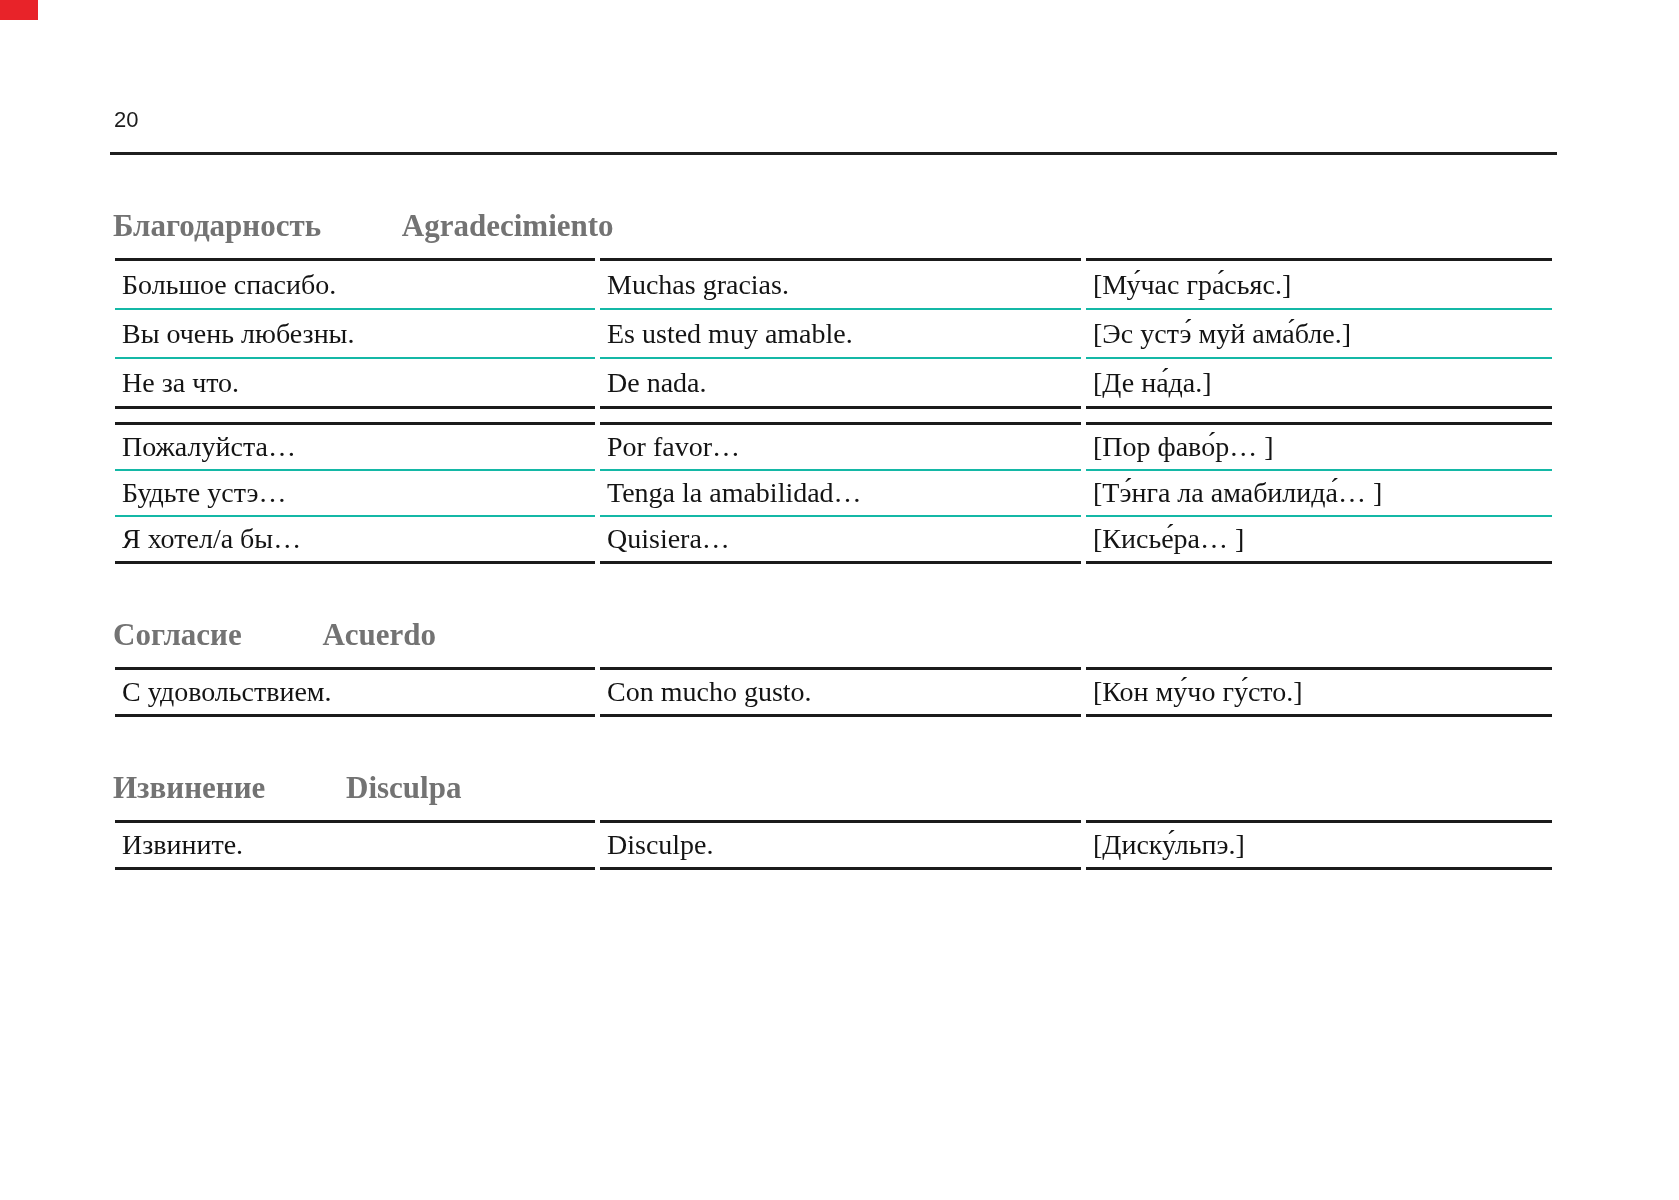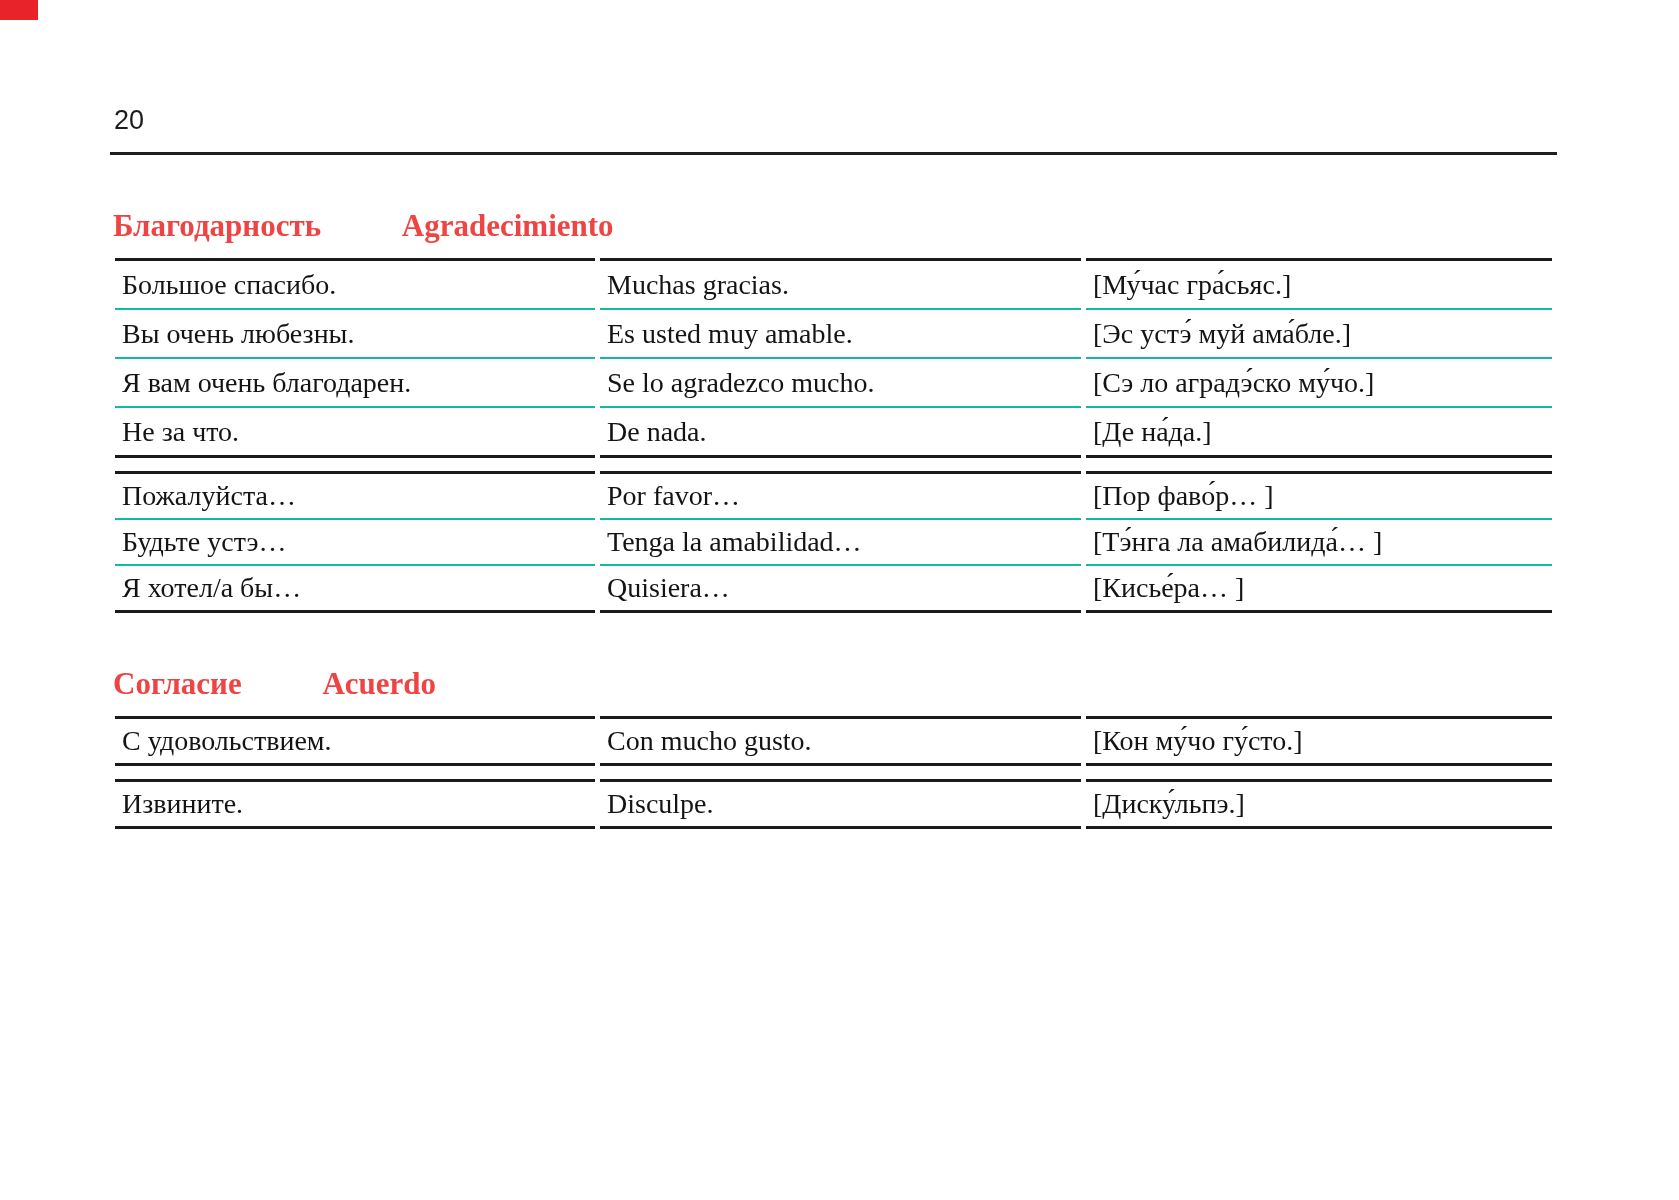--- a/index.html
+++ b/index.html
@@ -19,38 +19,38 @@
   }
   .content {
     margin-left: 110px;
     width: 1447px;
   }
   .running-header {
     display: flex;
     align-items: baseline;
     padding-top: 103px;
     font-family: "Liberation Sans", sans-serif;
-    font-size: 27px;
+    font-size: 22px;
     line-height: 34px;
     color: #1c1c1c;
   }
   .pagenum { margin-left: 4px; }
   .runtitle { margin-left: 118px; }
   .header-rule {
     height: 3px;
     background: #1f1f1f;
     margin-top: 15px;
   }
   .sec-head {
     margin: 52px 0 0 3px;
     font-size: 31px;
     line-height: 38px;
     font-weight: bold;
     font-family: "Liberation Serif", serif;
-    color: #ef4444;
+    color: #737373;
   }
   .sec-head .es { margin-left: 73px; }
   table.phrase-table {
     width: 100%;
     table-layout: fixed;
     border-collapse: separate;
     border-spacing: 5px 0;
     margin-top: 13px;
     font-size: 28px;
   }
@@ -99,25 +99,20 @@
             <td>Большое спасибо.</td>
             <td>Muchas gracias.</td>
             <td>[Му́час гра́сьяс.]</td>
           </tr>
           <tr>
             <td>Вы очень любезны.</td>
             <td>Es usted muy amable.</td>
             <td>[Эс устэ́ муй ама́бле.]</td>
           </tr>
           <tr>
-            <td>Я вам очень благодарен.</td>
-            <td>Se lo agradezco mucho.</td>
-            <td>[Сэ ло аградэ́ско му́чо.]</td>
-          </tr>
-          <tr>
             <td>Не за что.</td>
             <td>De nada.</td>
             <td>[Де на́да.]</td>
           </tr>
         </tbody>
       </table>
     </section>
 
     <section>
       <table class="phrase-table">
@@ -161,20 +156,24 @@
           <tr>
             <td>С удовольствием.</td>
             <td>Con mucho gusto.</td>
             <td>[Кон му́чо гу́сто.]</td>
           </tr>
         </tbody>
       </table>
     </section>
 
     <section>
+      <h2 class="sec-head">
+        <span>Извинение</span>
+        <span class="es">Disculpa</span>
+      </h2>
       <table class="phrase-table">
         <colgroup>
             <col class="c1">
             <col class="c2">
             <col class="c3">
           </colgroup>
         <tbody>
           <tr>
             <td>Извините.</td>
             <td>Disculpe.</td>

